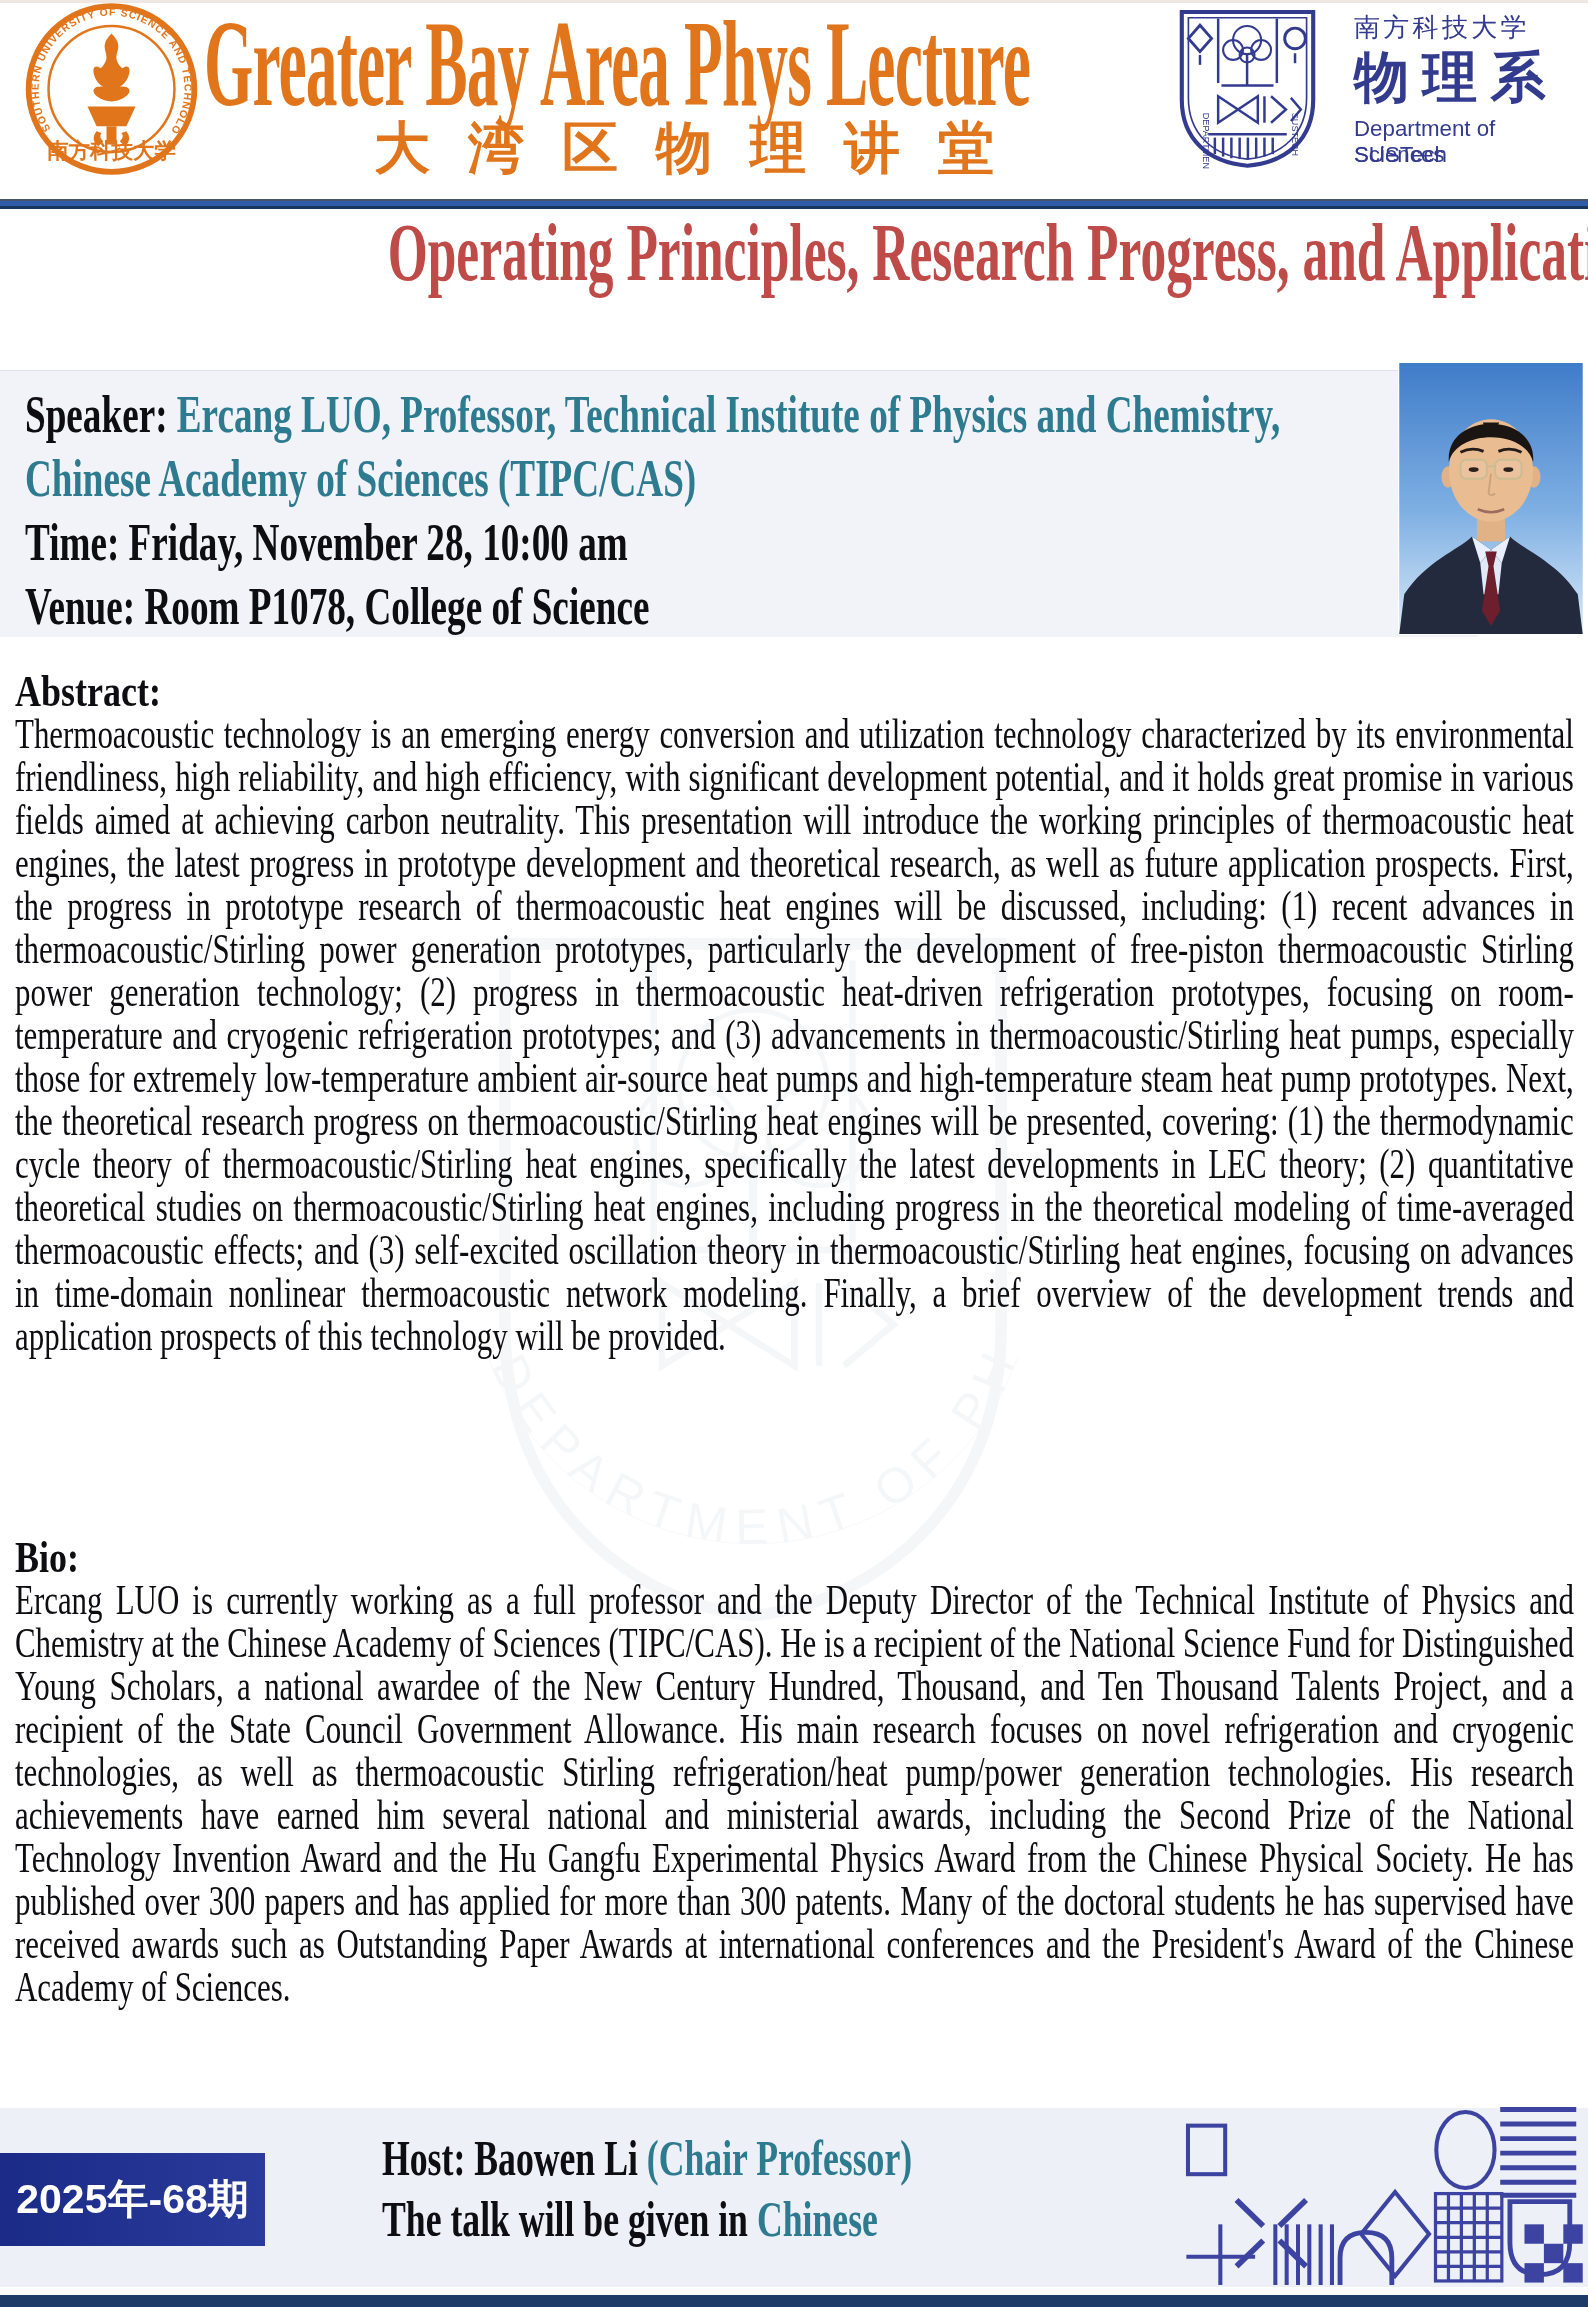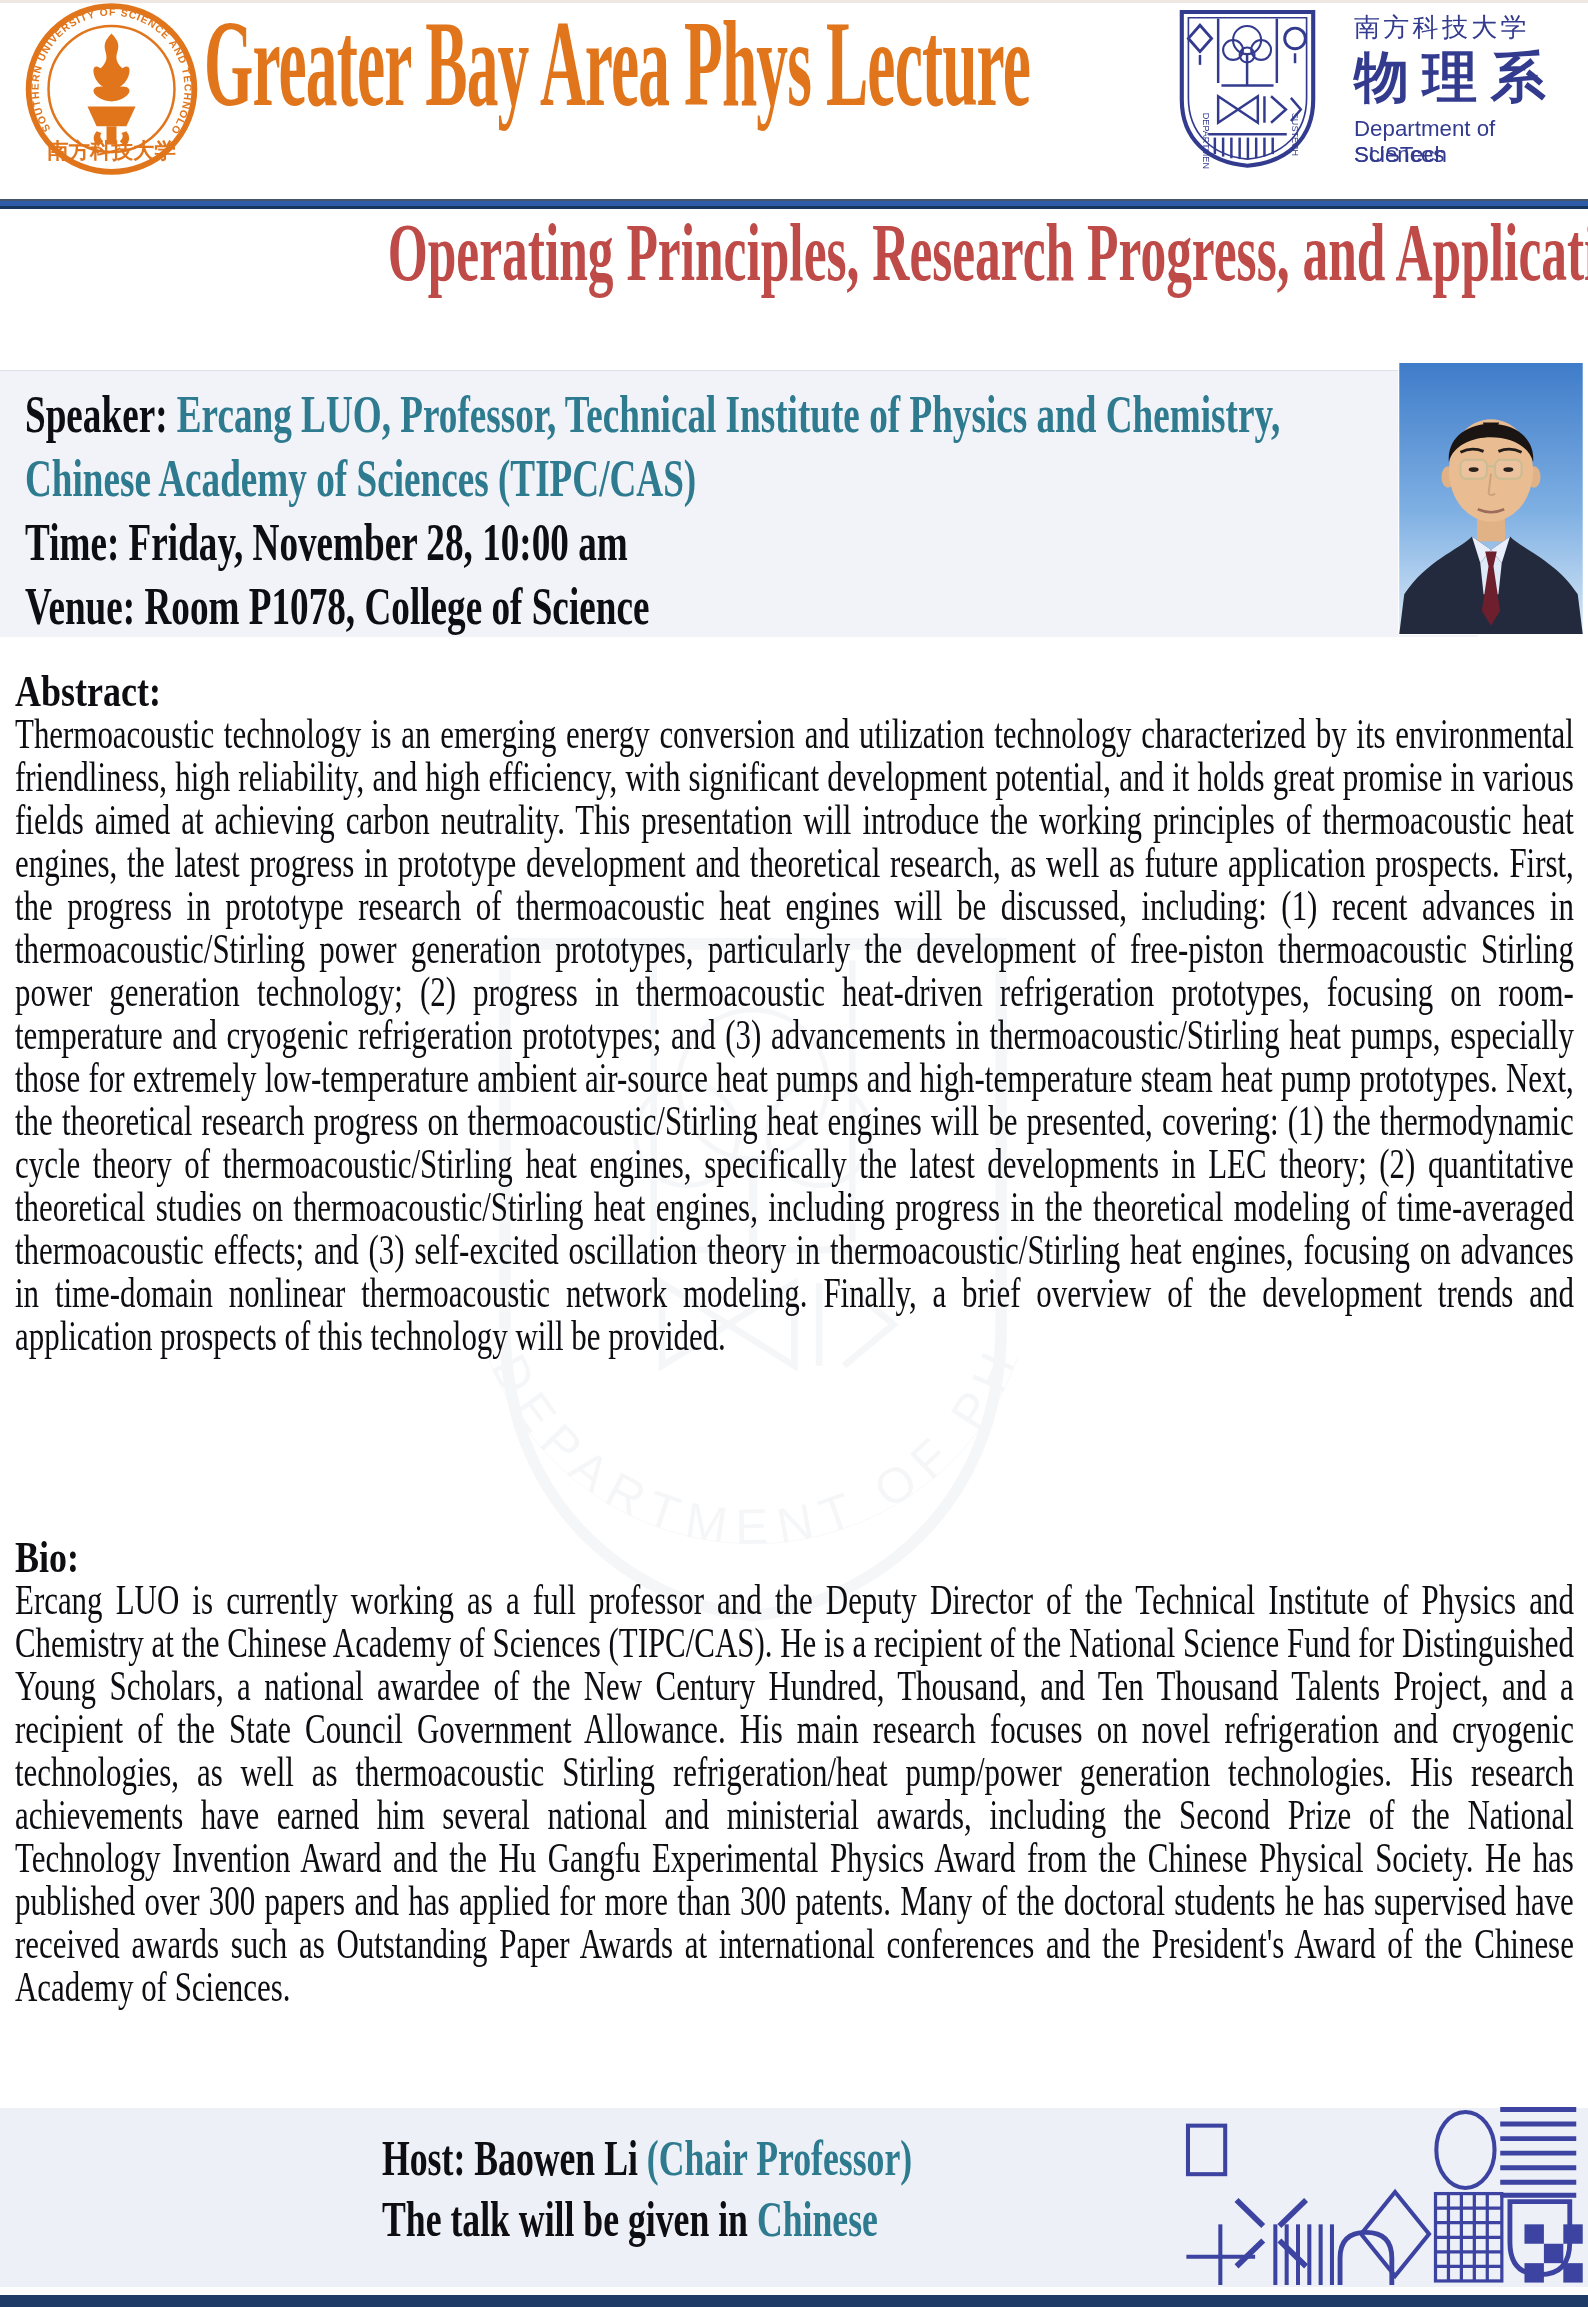--- a/index.html
+++ b/index.html
@@ -66,20 +66,21 @@
       <path d="M105,38 C125,58 100,62 118,80 C132,70 128,96 115,102 C135,100 128,118 105,120 C82,118 75,100 95,102 C82,96 78,70 92,80 C110,62 85,58 105,38 Z"></path>
       <path d="M76,126 H134 L123,150 H87 Z"></path>
       <rect x="99" y="150" width="12" height="22"></rect>
       <path d="M87,156 q-8,10 2,18 l6,-6 q-6,-5 -2,-10 Z"></path>
       <path d="M123,156 q8,10 -2,18 l-6,-6 q6,-5 2,-10 Z"></path>
     </g>
     <text x="105" y="188" text-anchor="middle" font-size="26" fill="#E0751C" font-weight="bold" font-family="Liberation Serif, DejaVu Serif, serif">南方科技大学</text>
   </svg>
 
   <div class="abs title-en">Greater Bay Area Phys Lecture</div>
+  <div class="abs title-zh">大湾区物理讲堂</div>
 
   <svg class="abs" style="left:1175px;top:6.6px" width="145" height="162" viewBox="0 0 175 196" fill="none" stroke="#333B8F">
     <path d="M8,6 H167 V112 C167,160 135,188 87.5,192 C40,188 8,160 8,112 Z" stroke-width="5"></path>
     <path d="M16,13 H159 V110 C159,152 131,180 87.5,184 C44,180 16,152 16,110 Z" stroke-width="2"></path>
     <line x1="52" y1="14" x2="52" y2="92" stroke-width="3"></line>
     <line x1="123" y1="14" x2="123" y2="92" stroke-width="3"></line>
     <path d="M30,22 L44,38 L30,54 L16,38 Z" stroke-width="3.5"></path>
     <circle cx="145" cy="38" r="12.5" stroke-width="3.5"></circle>
     <line x1="30" y1="58" x2="30" y2="70" stroke-width="3"></line>
     <line x1="145" y1="56" x2="145" y2="68" stroke-width="3"></line>
@@ -191,20 +192,23 @@
     <p>Thermoacoustic technology is an emerging energy conversion and utilization technology characterized by its environmental friendliness, high reliability, and high efficiency, with significant development potential, and it holds great promise in various fields aimed at achieving carbon neutrality. This presentation will introduce the working principles of thermoacoustic heat engines, the latest progress in prototype development and theoretical research, as well as future application prospects. First, the progress in prototype research of thermoacoustic heat engines will be discussed, including: (1) recent advances in thermoacoustic/Stirling power generation prototypes, particularly the development of free-piston thermoacoustic Stirling power generation technology; (2) progress in thermoacoustic heat-driven refrigeration prototypes, focusing on room-temperature and cryogenic refrigeration prototypes; and (3) advancements in thermoacoustic/Stirling heat pumps, especially those for extremely low-temperature ambient air-source heat pumps and high-temperature steam heat pump prototypes. Next, the theoretical research progress on thermoacoustic/Stirling heat engines will be presented, covering: (1) the thermodynamic cycle theory of thermoacoustic/Stirling heat engines, specifically the latest developments in LEC theory; (2) quantitative theoretical studies on thermoacoustic/Stirling heat engines, including progress in the theoretical modeling of time-averaged thermoacoustic effects; and (3) self-excited oscillation theory in thermoacoustic/Stirling heat engines, focusing on advances in time-domain nonlinear thermoacoustic network modeling. Finally, a brief overview of the development trends and application prospects of this technology will be provided.</p>
   </div>
 
   <div class="abs sec-head" style="top:1531px">Bio:</div>
   <div class="abs sec-body" style="top:1579px">
     <p>Ercang LUO is currently working as a full professor and the Deputy Director of the Technical Institute of Physics and Chemistry at the Chinese Academy of Sciences (TIPC/CAS). He is a recipient of the National Science Fund for Distinguished Young Scholars, a national awardee of the New Century Hundred, Thousand, and Ten Thousand Talents Project, and a recipient of the State Council Government Allowance. His main research focuses on novel refrigeration and cryogenic technologies, as well as thermoacoustic Stirling refrigeration/heat pump/power generation technologies. His research achievements have earned him several national and ministerial awards, including the Second Prize of the National Technology Invention Award and the Hu Gangfu Experimental Physics Award from the Chinese Physical Society. He has published over 300 papers and has applied for more than 300 patents. Many of the doctoral students he has supervised have received awards such as Outstanding Paper Awards at international conferences and the President's Award of the Chinese Academy of Sciences.</p>
   </div>
 
   <div class="abs footer-band"></div>
 
+  <div class="abs issue-badge">
+    <span>2025年-68期</span>
+  </div>
 
   <div class="abs host-block">
     <p><span>Host: Baowen Li </span><span class="teal">(Chair Professor)</span></p>
     <p><span>The talk will be given in </span><span class="teal">Chinese</span></p>
   </div>
 
   <svg class="abs decor" width="407" height="182" viewBox="0 0 500 225" fill="none" stroke="#3C43A0">
     <rect x="12" y="28" width="46" height="60" stroke-width="5"></rect>
     <g stroke-width="7">
       <line x1="72" y1="120" x2="105" y2="152"></line>

